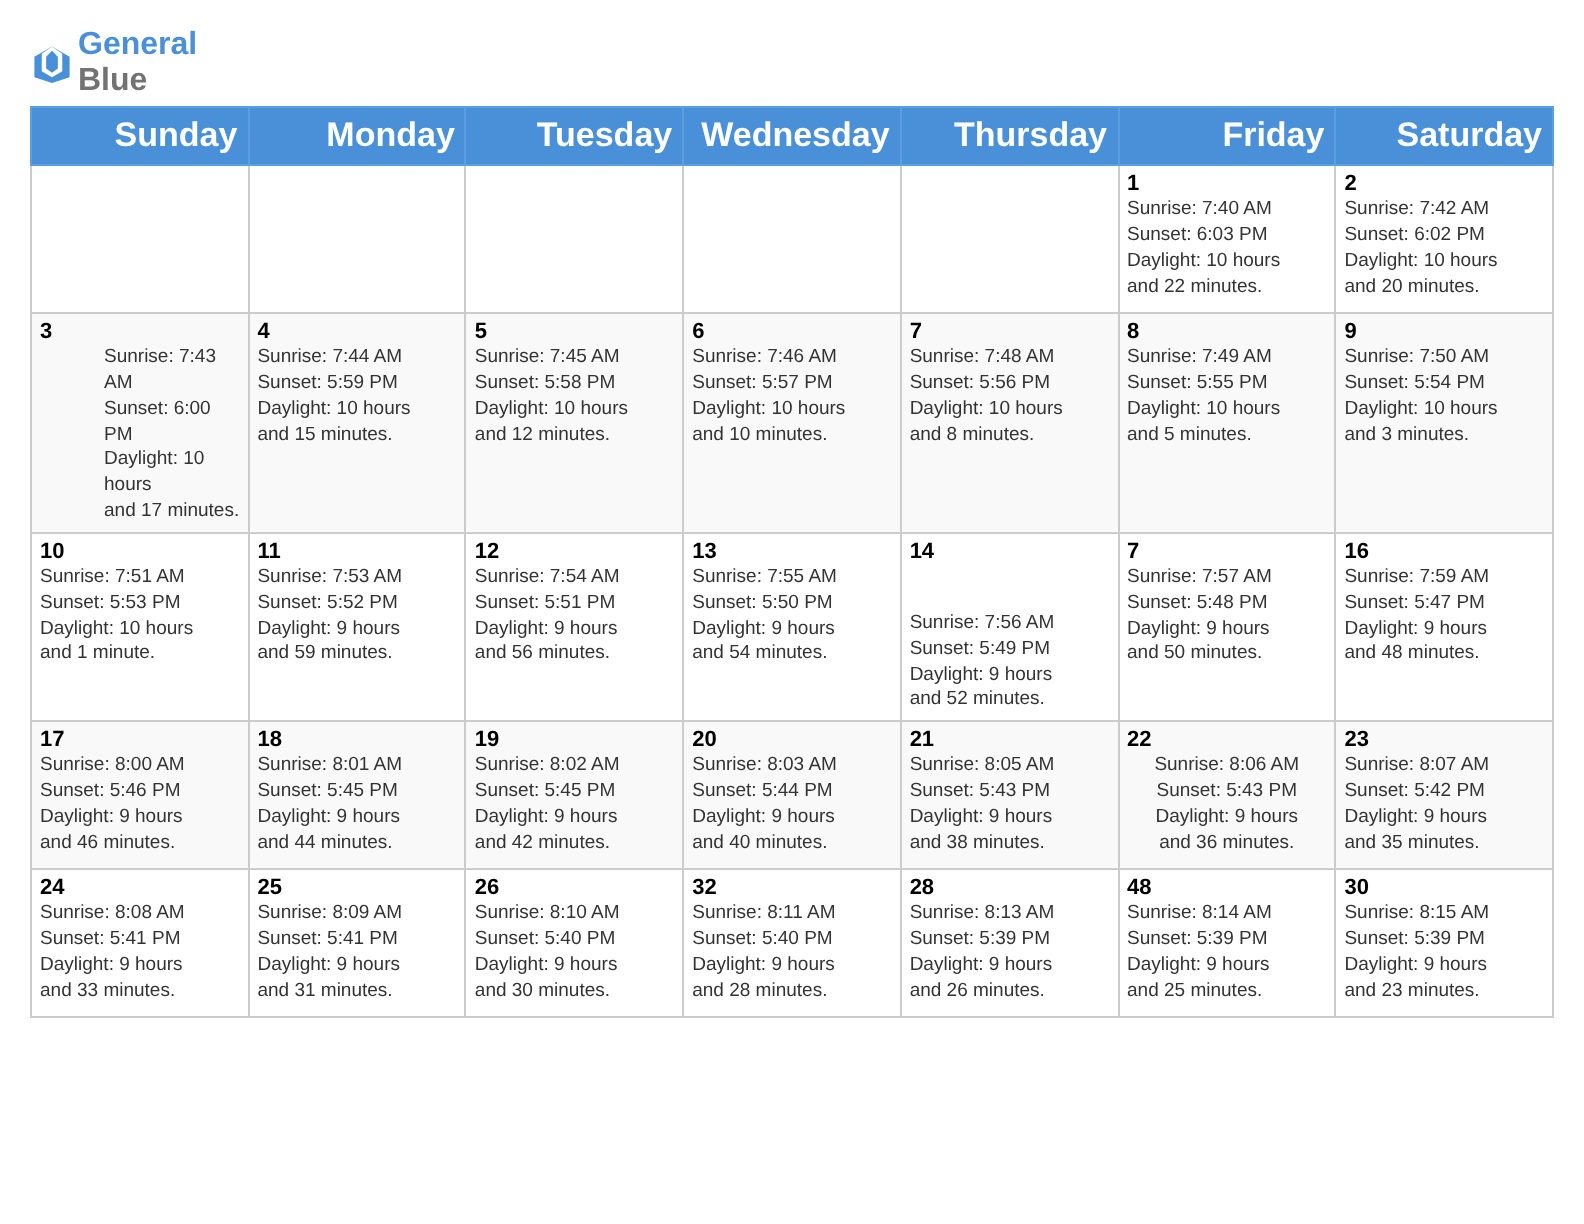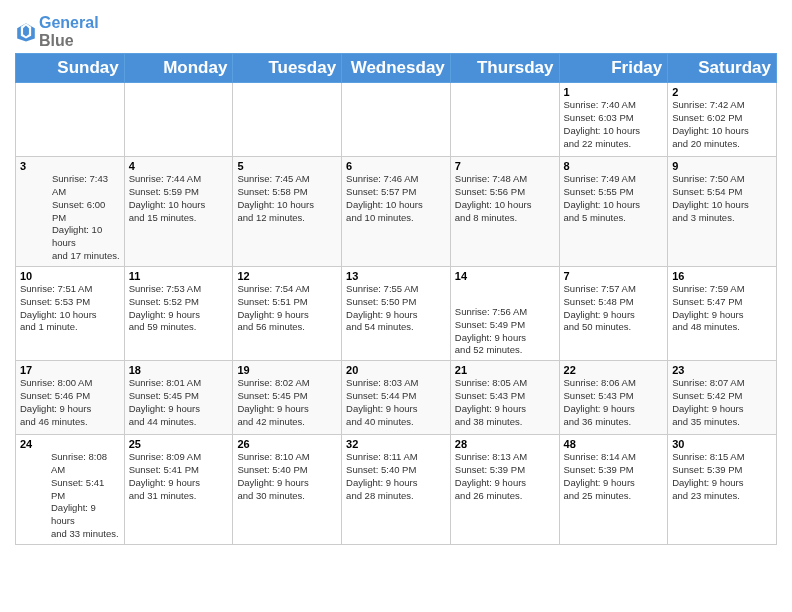--- a/index.html
+++ b/index.html
@@ -283,37 +283,37 @@
           </td>
           <td>
             <span class="day-num">21</span>
             <div class="day-info" style="white-space: pre-line;">Sunrise: 8:05 AM
 Sunset: 5:43 PM
 Daylight: 9 hours
 and 38 minutes.</div>
           </td>
           <td>
             <span class="day-num">22</span>
-            <div class="day-info" style="white-space: pre-line;">Sunrise: 8:06 AM
+            <div class="day-info" style="white-space: pre-line; text-align: center;">Sunrise: 8:06 AM
 Sunset: 5:43 PM
 Daylight: 9 hours
 and 36 minutes.</div>
           </td>
           <td>
             <span class="day-num">23</span>
             <div class="day-info" style="white-space: pre-line;">Sunrise: 8:07 AM
 Sunset: 5:42 PM
 Daylight: 9 hours
 and 35 minutes.</div>
           </td>
         </tr>
         <tr>
           <td>
             <span class="day-num">24</span>
-            <div class="day-info" style="white-space: pre-line; margin-left: 31px;">Sunrise: 8:08 AM
+            <div class="day-info" style="white-space: pre-line;">Sunrise: 8:08 AM
 Sunset: 5:41 PM
 Daylight: 9 hours
 and 33 minutes.</div>
           </td>
           <td>
             <span class="day-num">25</span>
             <div class="day-info" style="white-space: pre-line;">Sunrise: 8:09 AM
 Sunset: 5:41 PM
 Daylight: 9 hours
 and 31 minutes.</div>

